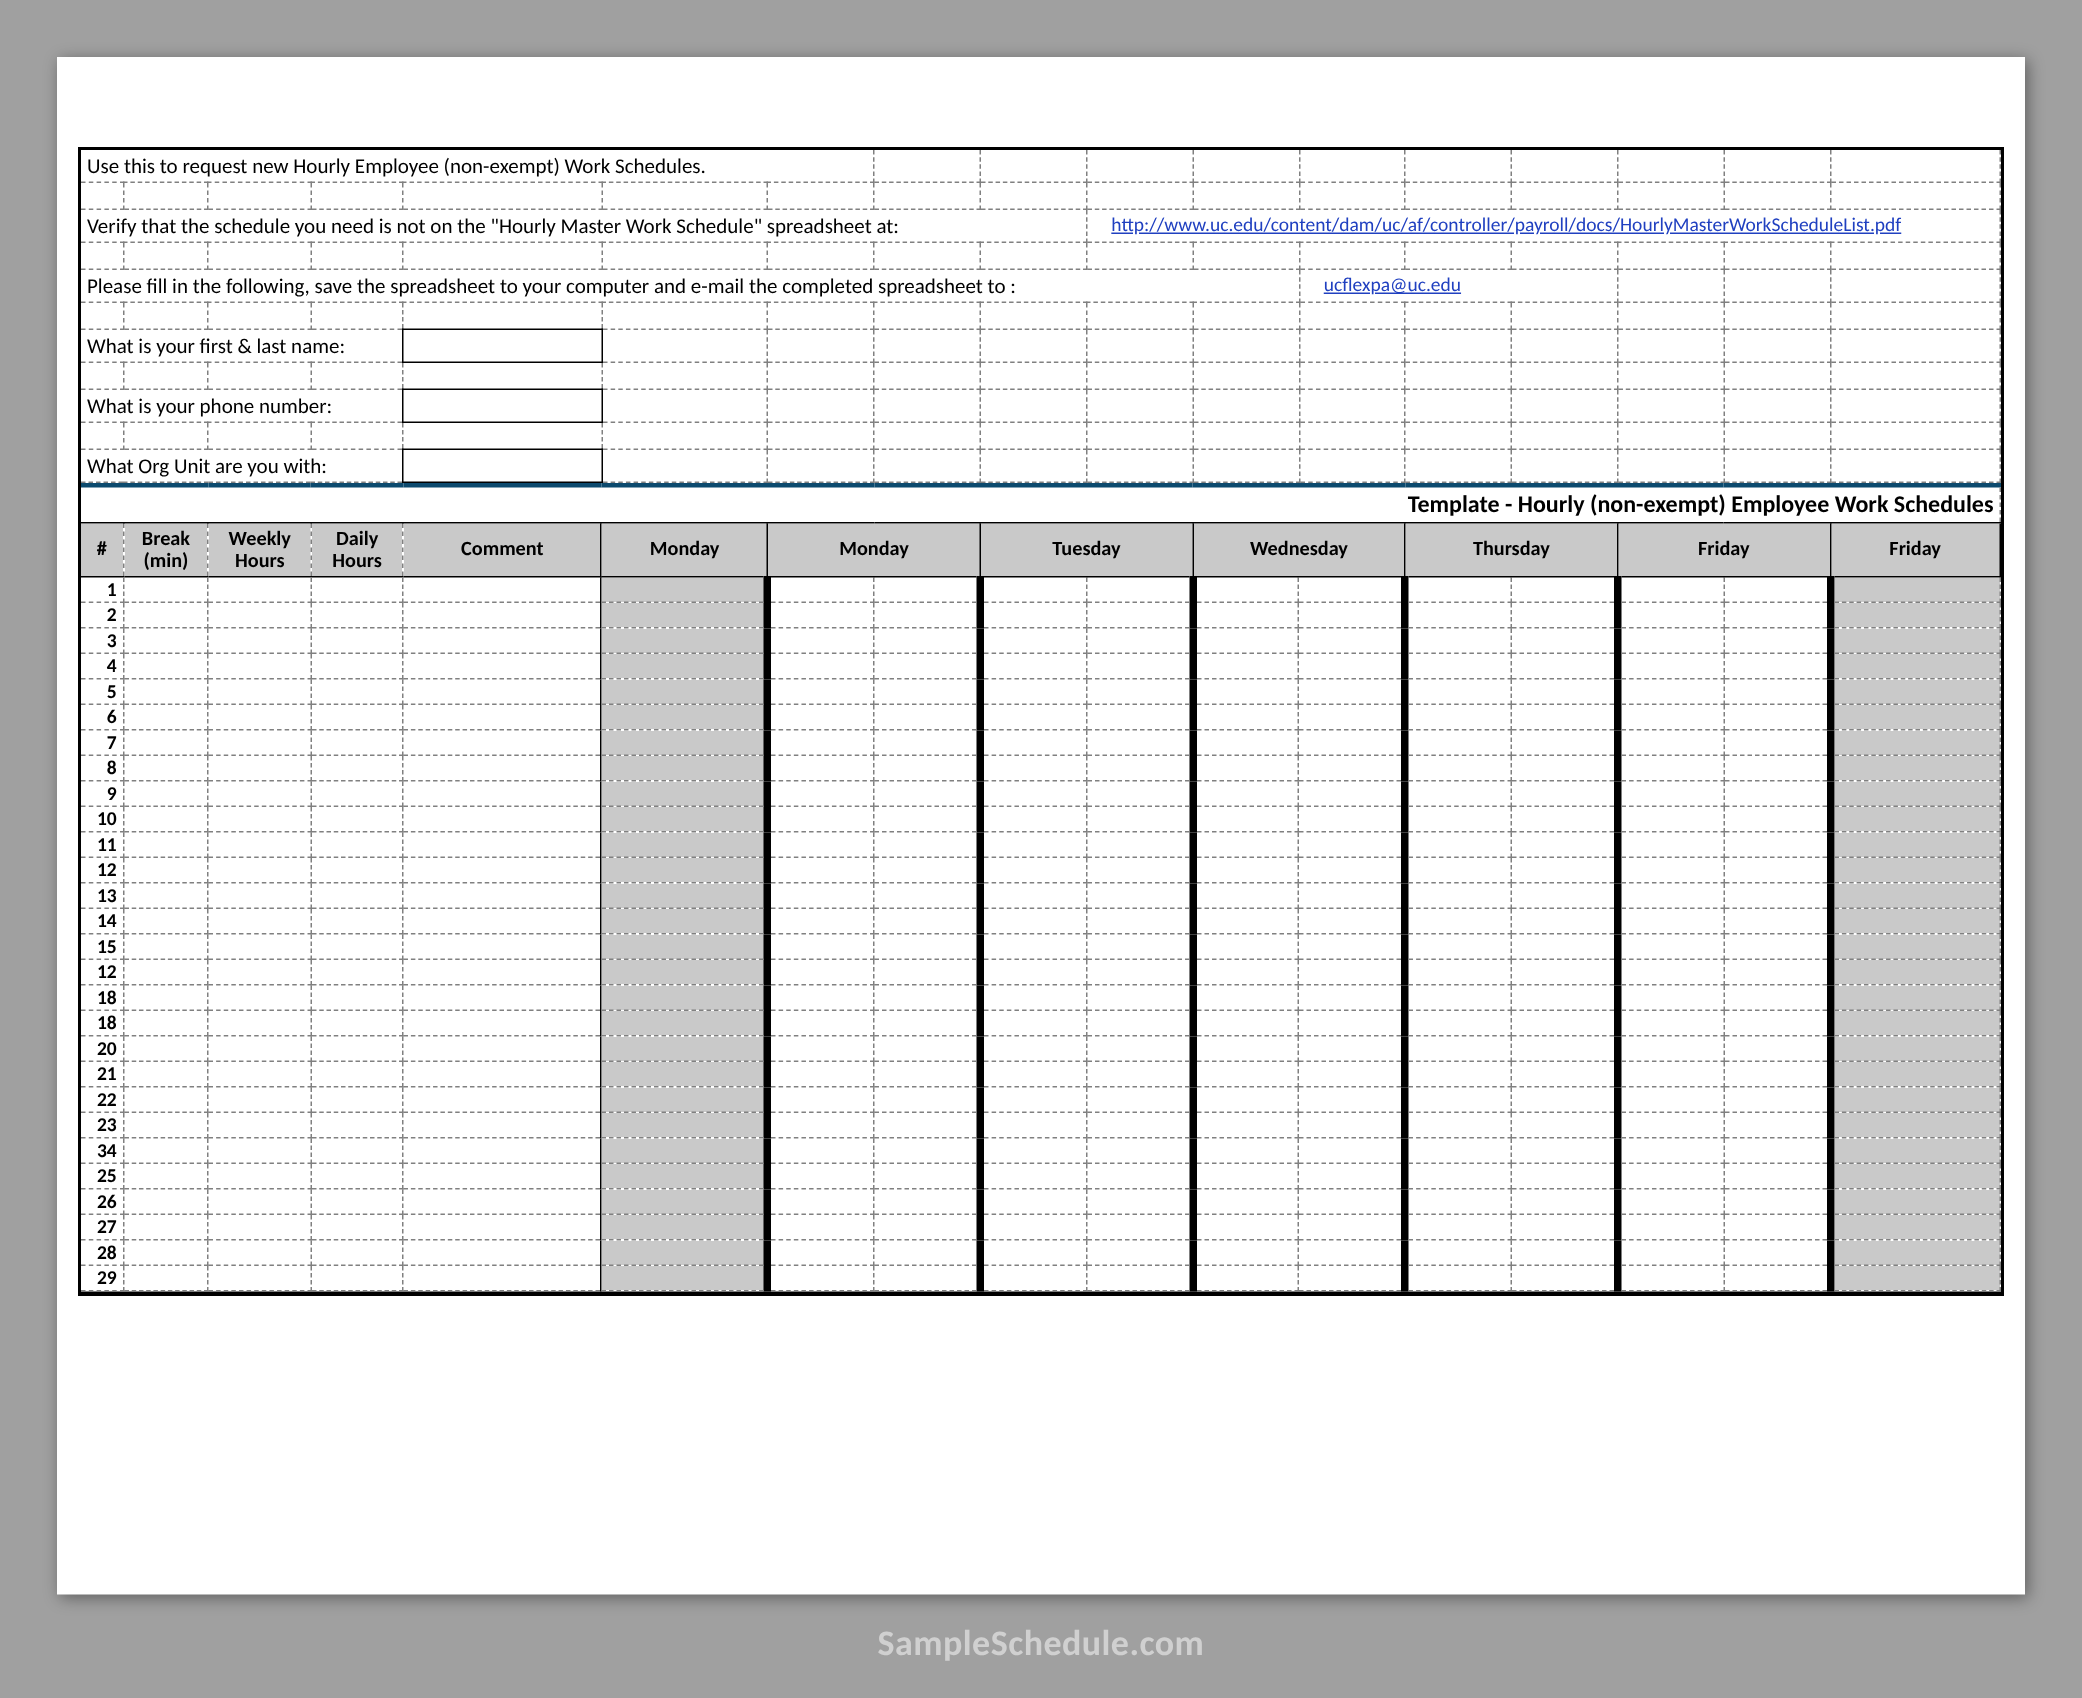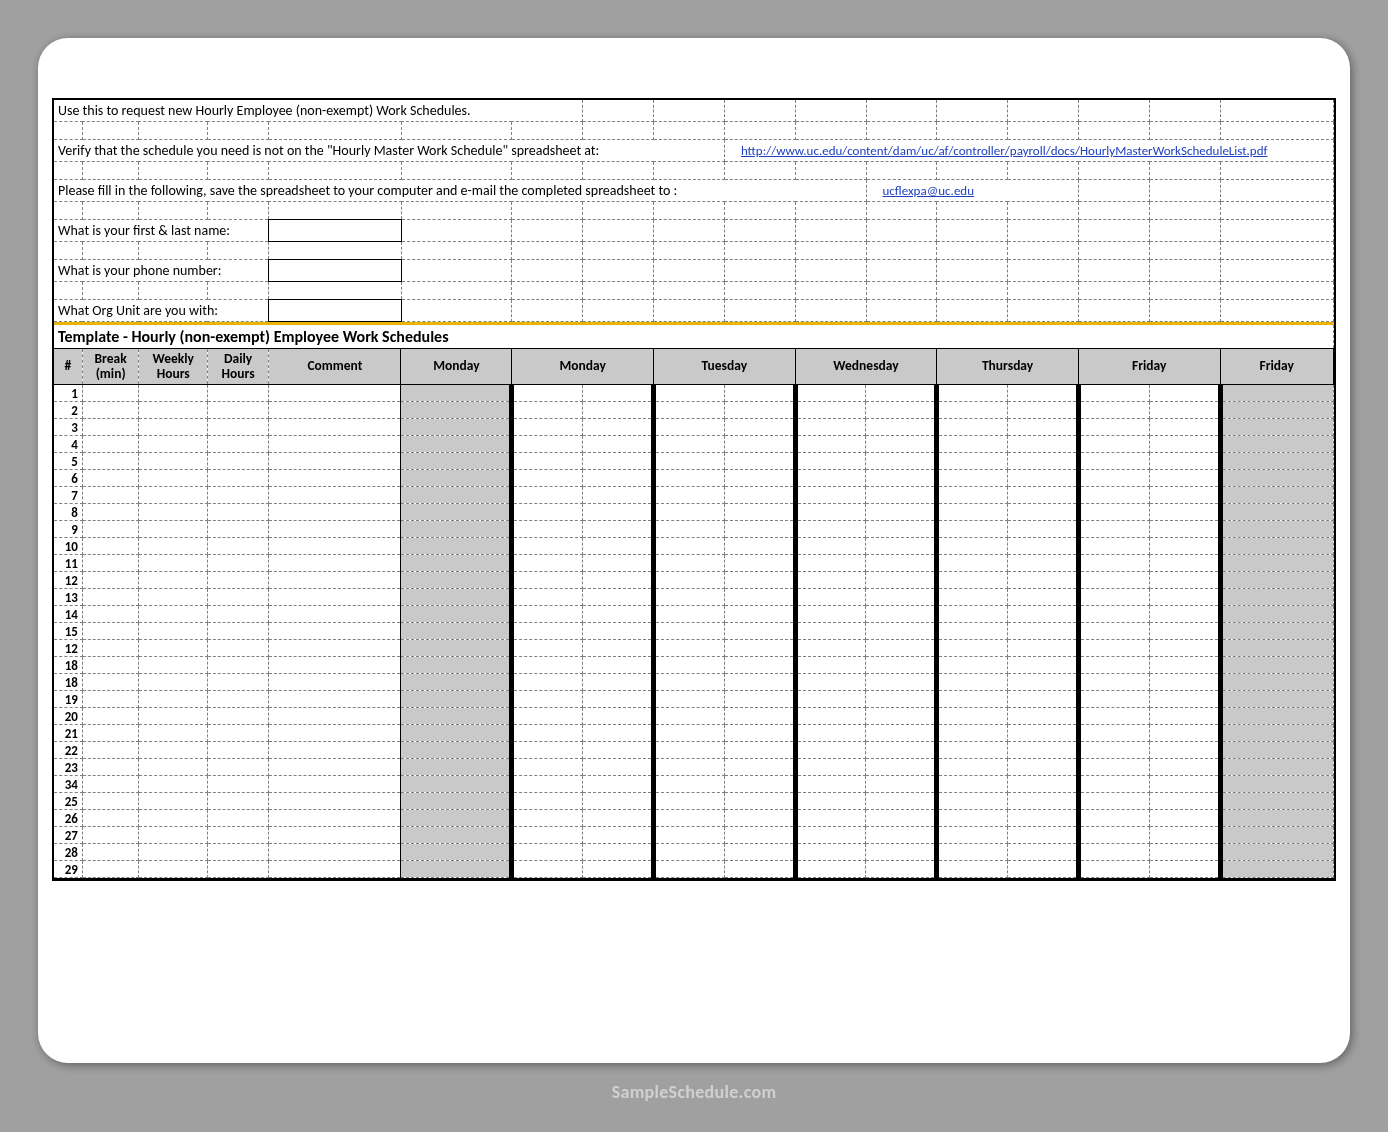--- a/index.html
+++ b/index.html
@@ -13,27 +13,26 @@
     align-items: center;
     padding: 38px 38px 0 38px;
   }
   .page {
     background: #fff;
     width: 1312px;
     height: 1025px;
     box-shadow: 2px 2px 10px rgba(0,0,0,0.4);
     padding: 60px 10px 10px 10px;
     position: relative;
-    border-radius: 30px;
   }
   .watermark {
     margin-top: 18px;
     font-family: Calibri, Arial, sans-serif;
     font-weight: bold;
-    font-size: 18px;
+    font-size: 24px;
     color: #d0d0d0;
     letter-spacing: 0.3px;
   }
   .gridwrap {
     border: 2px solid #000;
     border-bottom: 3px solid #000;
     width: 1284px;
     margin-left: 4px;
   }
   table { border-collapse: collapse; width: 100%; table-layout: fixed; }
@@ -49,23 +48,23 @@
     white-space: nowrap;
   }
   
   .info td { height: 18px; }
   .link { color: #2040c0; text-decoration: underline; font-size: 13px; padding-left: 16px; }
   .inputbox {
     border: 1.5px solid #000;
   }
   
   .titlebar td {
-    border-top: 3px solid #eab308;
+    border-top: 3px solid #0c4a6e;
     border-bottom: 1.5px solid #000;
-    text-align: left;
+    text-align: right;
     font-weight: bold;
     font-size: 16px;
     height: 22px;
     background: #fff;
   }
   
   .hdr th {
     background: #c9c9c9;
     border-right: 1.5px solid #000;
     border-bottom: 1.5px solid #000;
@@ -678,39 +677,20 @@
             <td class="thickR"></td>
             <td></td>
             <td class="thickR"></td>
             <td></td>
             <td class="thickR"></td>
             <td></td>
             <td class="thickR"></td>
             <td class="shaded"></td>
           </tr>
           <tr class="drow">
-            <td class="rownum">19</td>
-            <td class="colBreak"></td>
-            <td class="colWeekly"></td>
-            <td class="colDaily"></td>
-            <td class="colComment"></td>
-            <td class="shaded thickR"></td>
-            <td></td>
-            <td class="thickR"></td>
-            <td></td>
-            <td class="thickR"></td>
-            <td></td>
-            <td class="thickR"></td>
-            <td></td>
-            <td class="thickR"></td>
-            <td></td>
-            <td class="thickR"></td>
-            <td class="shaded"></td>
-          </tr>
-          <tr class="drow">
             <td class="rownum">20</td>
             <td class="colBreak"></td>
             <td class="colWeekly"></td>
             <td class="colDaily"></td>
             <td class="colComment"></td>
             <td class="shaded thickR"></td>
             <td></td>
             <td class="thickR"></td>
             <td></td>
             <td class="thickR"></td>

